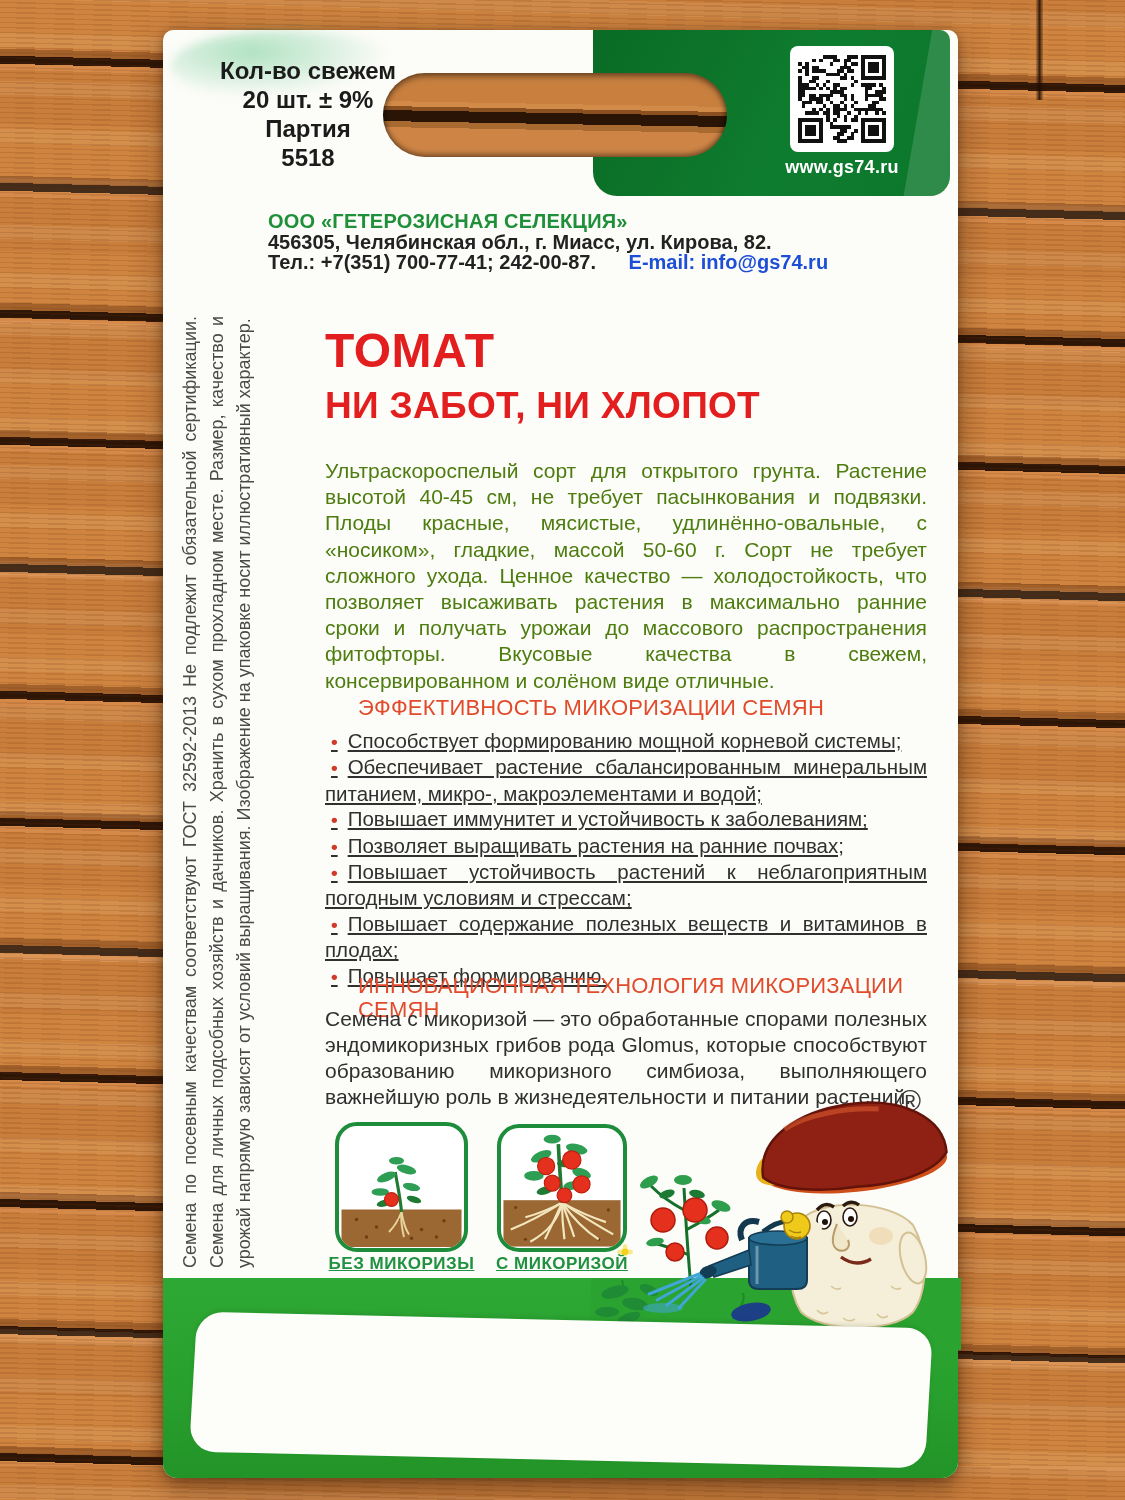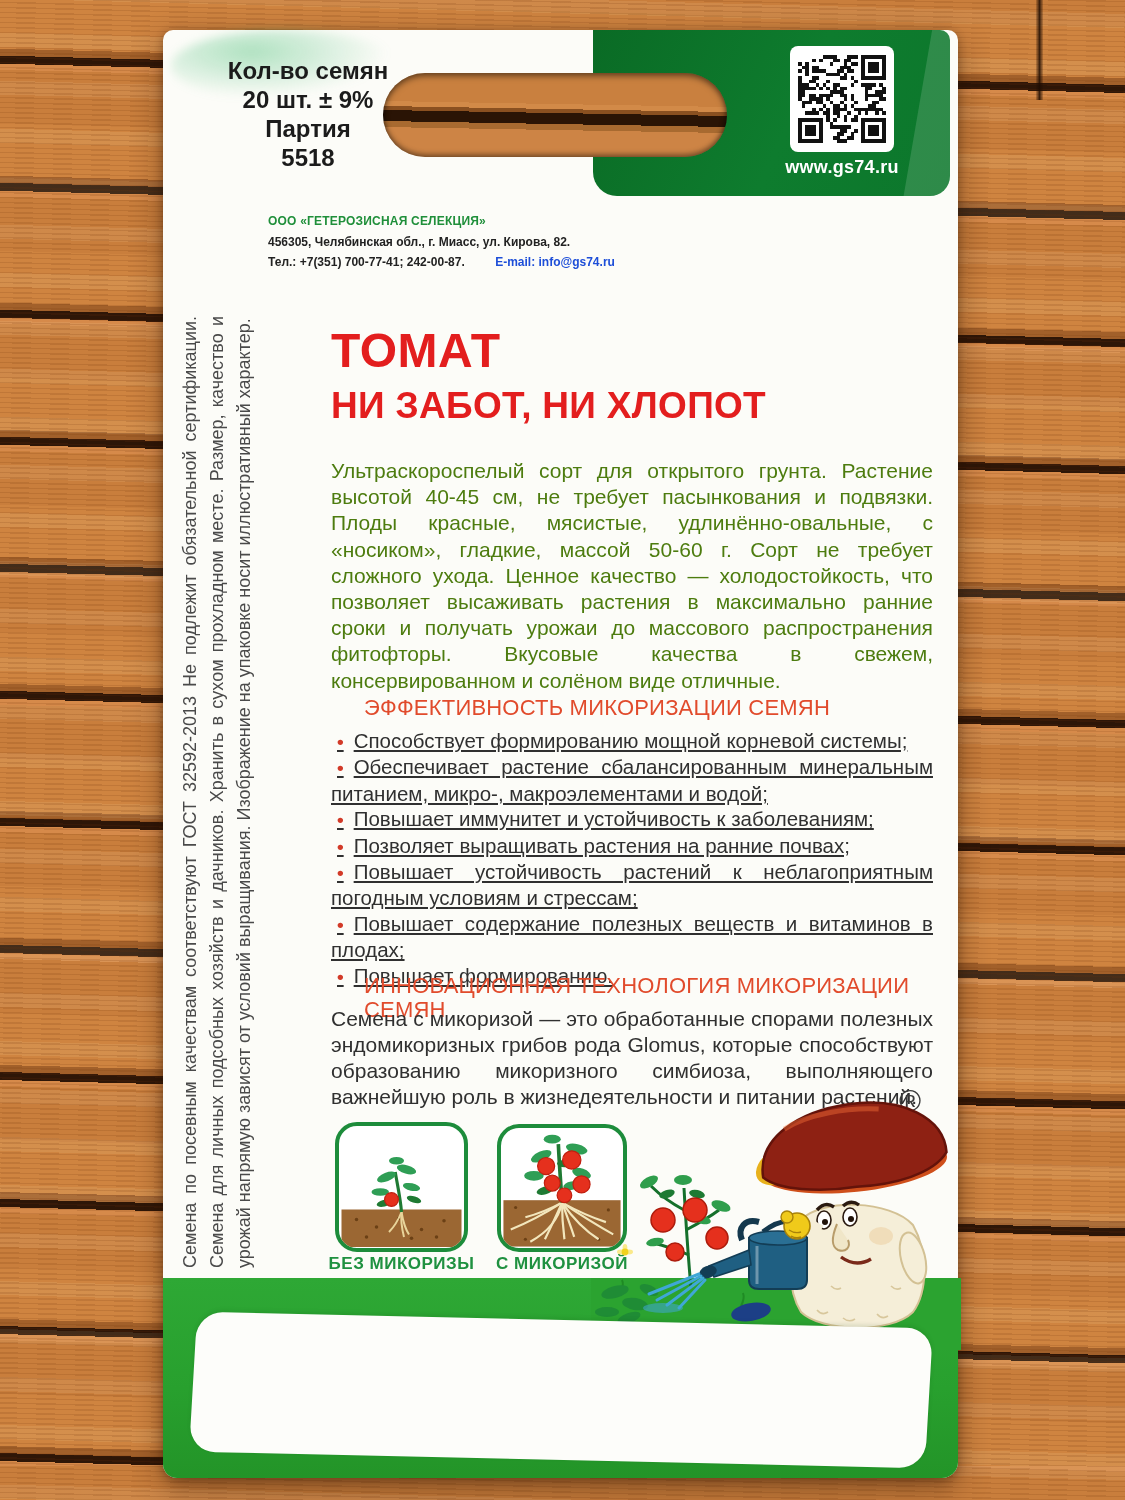--- a/index.html
+++ b/index.html
@@ -52,26 +52,26 @@
     background:linear-gradient(181deg, #c9803f 0 34px, #d28a48 34px 39px, #8a5020 39px 43px, #2a1405 43px 54px, #a86a30 54px 60px, #cd8445 60px 84px);
     box-shadow:inset 0 3px 6px rgba(0,0,0,.5), inset 0 -3px 5px rgba(0,0,0,.35);
   }
 
   
   .top-info{ position:absolute; left:25px; top:26px; width:240px; text-align:center;
     font-size:24px; line-height:29px; font-weight:bold; color:#1b1b1b; }
 
   
   .company{ position:absolute; left:105px; top:181px; width:620px;
-    font-size:12px; line-height:20.5px; font-weight:bold; color:#222; }
+    font-size:20px; line-height:20.5px; font-weight:bold; color:#222; }
   .company .name{ color:#1f8f3a; letter-spacing:.2px; }
   .company .email{ color:#1d4ed8;margin-left:27px; }
 
   
-  .col{ position:absolute; left:168px; width:602px; }
+  .col{ position:absolute; left:162px; width:602px; }
   .title{ top:296px; font-size:48px; line-height:50px; font-weight:800; color:#e31e1e; letter-spacing:.5px; }
   .subtitle{ top:356px; font-size:37px; line-height:40px; font-weight:800; color:#e31e1e; letter-spacing:.3px; }
   .descr{ top:428px; font-size:21px; line-height:26.2px; color:#4d7c0f; text-align:justify; }
   .h-orange{ font-weight:normal; color:#e14b2c; letter-spacing:.2px; font-size:22px; line-height:24px;margin-left:33px; }
   .hdr1{ top:666px; }
   .bullets{ top:698px; font-size:20.5px; line-height:25.4px; color:#303030; text-align:justify; }
   .bullets p{ margin:0; text-indent:6px; }
   .bullets p::before{ content:"•"; color:#d23a28; font-weight:bold; margin-right:10px; font-size:19px; }
   .hdr2{ top:944px; }
   .para2{ top:976px; font-size:21px; line-height:26px; color:#303030; text-align:justify; }
@@ -82,21 +82,21 @@
     transform:rotate(-90deg); transform-origin:0 0;
     font-size:18px; line-height:27px; color:#4a4a4a; text-align:justify; }
 
   
   .icon-box{ position:absolute; width:133px; height:130px; background:#fff;
     border:4px solid #1d8c3b; border-radius:22px; overflow:hidden; }
   .icon-box svg{ width:100%; height:100%; display:block; }
   .box-left{ left:172px; top:1092px; }
   .box-right{ left:334px; top:1094px; width:130px; height:128px; }
   .icon-label{ position:absolute; top:1224px; font-size:17px; font-weight:bold;
-    color:#1f9140; text-align:center; letter-spacing:.5px; }
+    color:#1f9140; text-align:center; letter-spacing:.5px;text-decoration:underline; }
   .lbl-left{ left:160px; width:157px; }
   .lbl-right{ left:330px; width:138px; }
 
   
   .grass-band{ position:absolute; left:0; top:1248px; width:795px; height:200px;
     background:linear-gradient(180deg,#2ea835 0%, #28a02e 55%, #239428 100%);
     border-radius:0 0 16px 14px; }
   .blank-panel{ position:absolute; left:30px; top:1290px; width:736px; height:140px;
     background:#fdfdfa; border-radius:26px; transform:rotate(1.3deg) skewX(-2deg);
     box-shadow:0 -2px 4px rgba(0,60,0,.12); }
@@ -326,21 +326,21 @@
             </g>
           </svg>
         </div>
         <div class="qr-url">www.gs74.ru</div>
       </div>
     </div>
 
     <div class="euro-slot"></div>
 
     <div class="top-info">
-      <div>Кол-во семян</div>
+      <div>Кол-во свежем</div>
       <div>20 шт. ± 9%</div>
       <div>Партия</div>
       <div>5518</div>
     </div>
 
     <div class="company">
       <div class="name">ООО «ГЕТЕРОЗИСНАЯ СЕЛЕКЦИЯ»</div>
       <div>456305, Челябинская обл., г. Миасс, ул. Кирова, 82.</div>
       <div>
         <span>Тел.: +7(351) 700-77-41; 242-00-87.</span>

